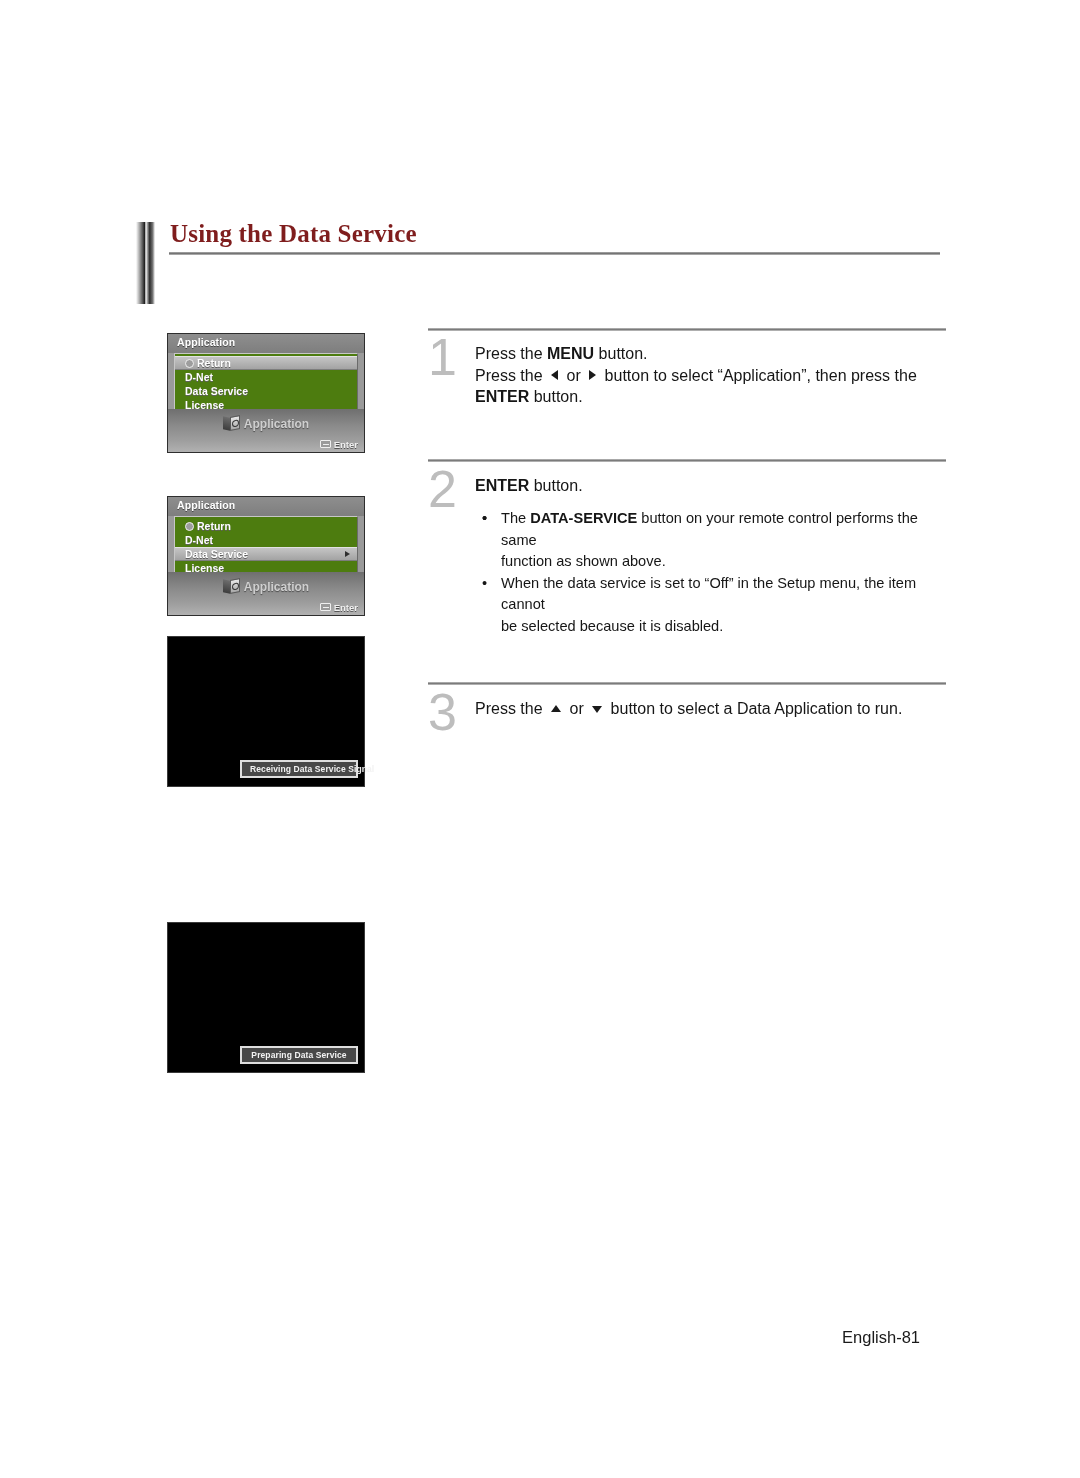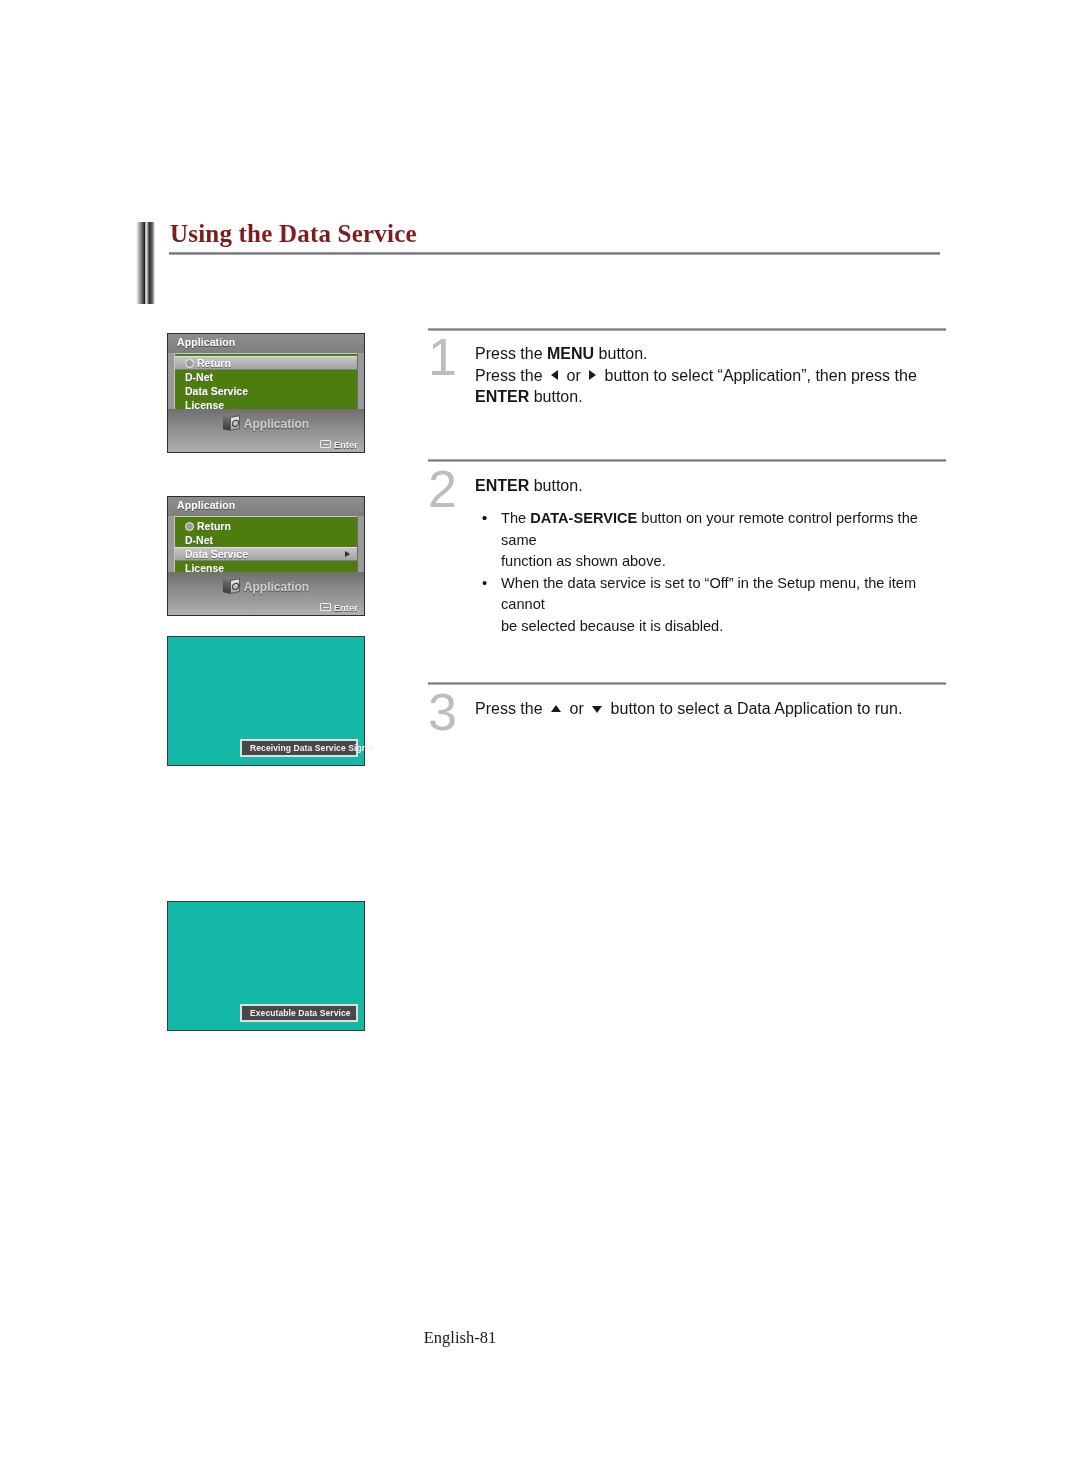--- a/index.html
+++ b/index.html
@@ -206,22 +206,22 @@
     content: "";
     position: absolute;
     left: 2px; top: 3px;
     width: 6px; height: 1px;
     background: #efefef;
     box-shadow: 4px -2px 0 -1px #efefef;
   }
 
   
   .osd-screen {
-    height: 130px;
-    background: #14b8a6;
+    height: 151px;
+    background: #000000;
     border: 1px solid #3a3a3a;
     position: relative;
   }
   .screen-toast {
     position: absolute;
     right: 6px;
     bottom: 8px;
     background: #484848;
     border: 2px solid #dedede;
     padding: 2px 8px;
@@ -304,22 +304,22 @@
     line-height: 21.5px;
     color: #161616;
   }
 
   
   #page-footer {
     position: absolute;
     left: 0;
     top: 1328px;
     width: 920px;
-    text-align: center;
-    font-family: Liberation Serif, serif;
+    text-align: right;
+    font-family: Liberation Sans, sans-serif;
     font-size: 16.5px;
     color: #1a1a1a;
   }
 </style>
 </head>
 <body>
 
 <div id="header-block">
   <div id="title-rule-vertical"></div>
   <div id="page-title">Using the Data Service</div>
@@ -385,21 +385,21 @@
       <span class="enter-key"></span><span>Enter</span>
     </div>
   </div>
 </div>
 
 <div class="osd osd-screen" id="osd-2" style="left:167px; top:636px;">
   <div class="screen-toast wide">Receiving Data Service Signal</div>
 </div>
 
 <div class="osd osd-screen" id="osd-3" style="left:167px; top:771px;">
-  <div class="screen-toast wide">Executable Data Service</div>
+  <div class="screen-toast wide">Preparing Data Service</div>
 </div>
 
 <div id="steps">
 
   <div class="step-rule"></div>
   <div class="step" style="margin-top:12px;">
     <div class="step-number">1</div>
     <div class="step-body">
       <div class="step-line" id="s1l0">Press the <span class="b">MENU</span> button.</div>
       <div class="step-line" id="s1l1">Press the <span class="tri tri-left"></span> or <span class="tri tri-right"></span> button to select “Application”, then press the</div>

